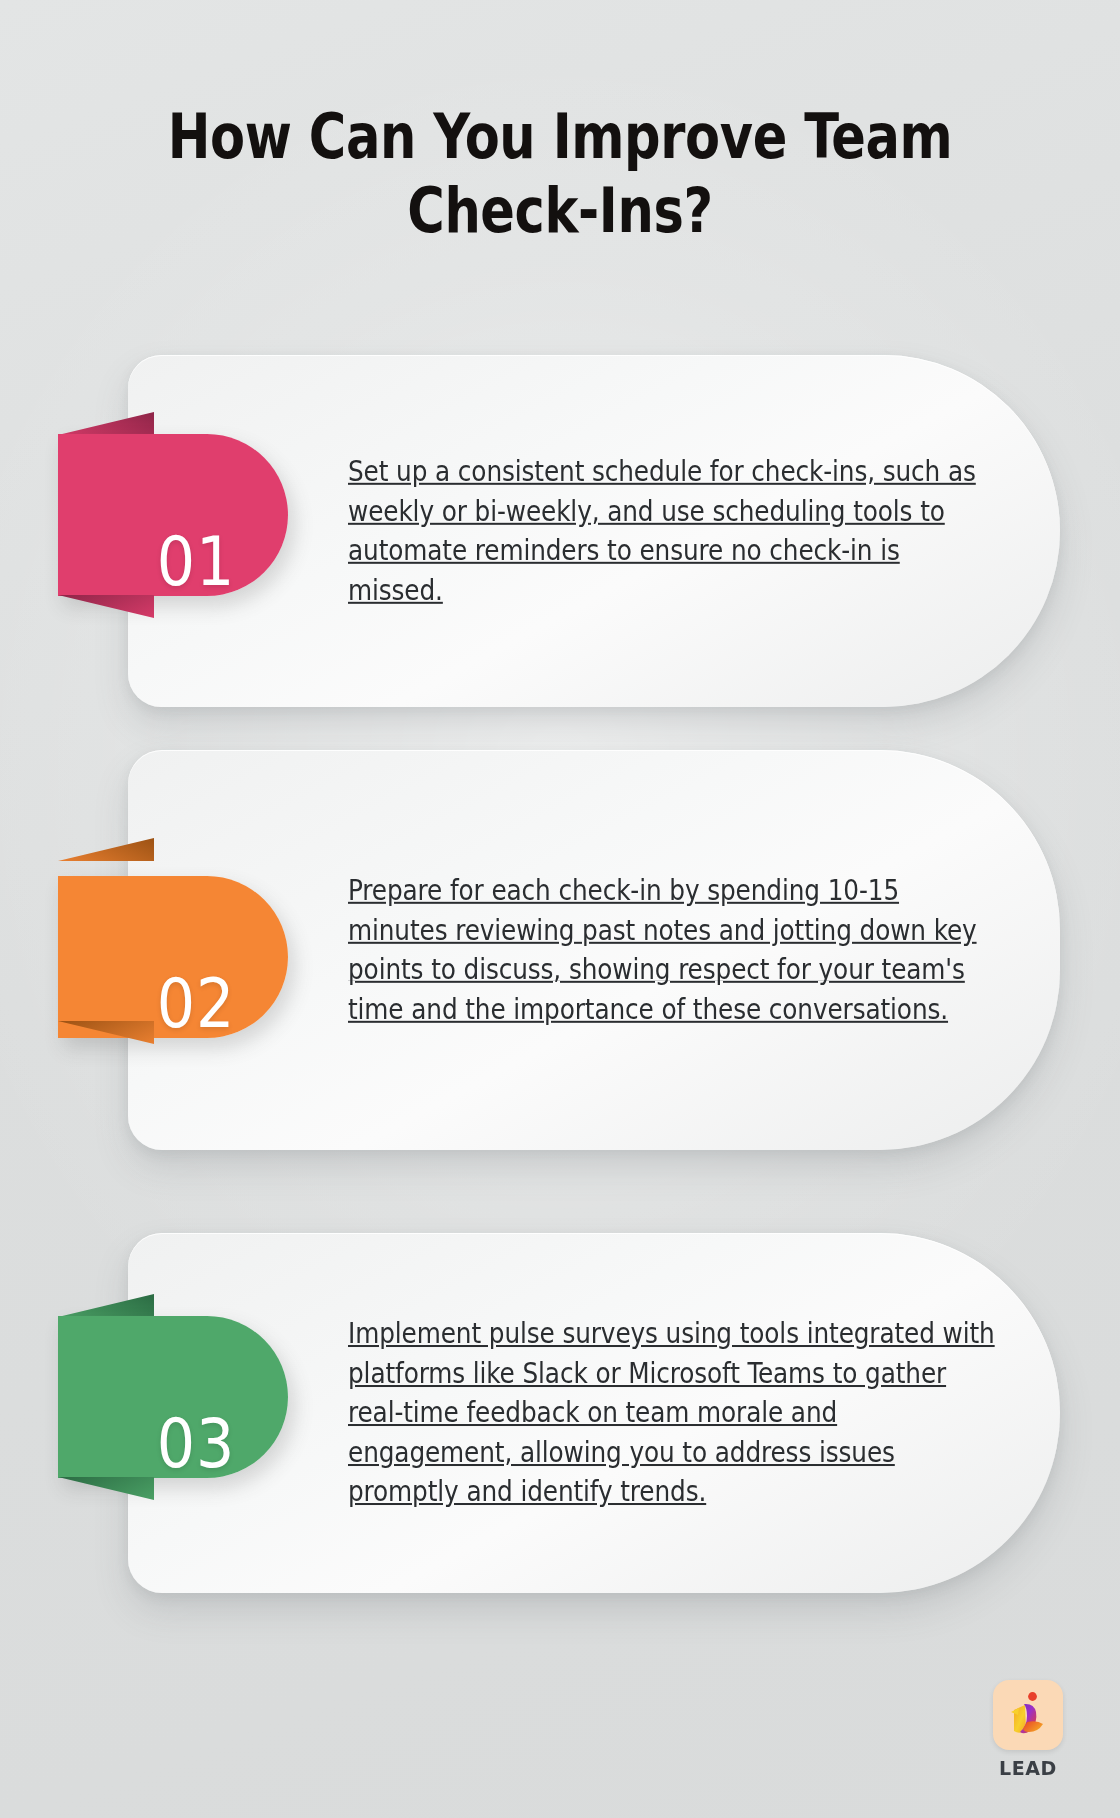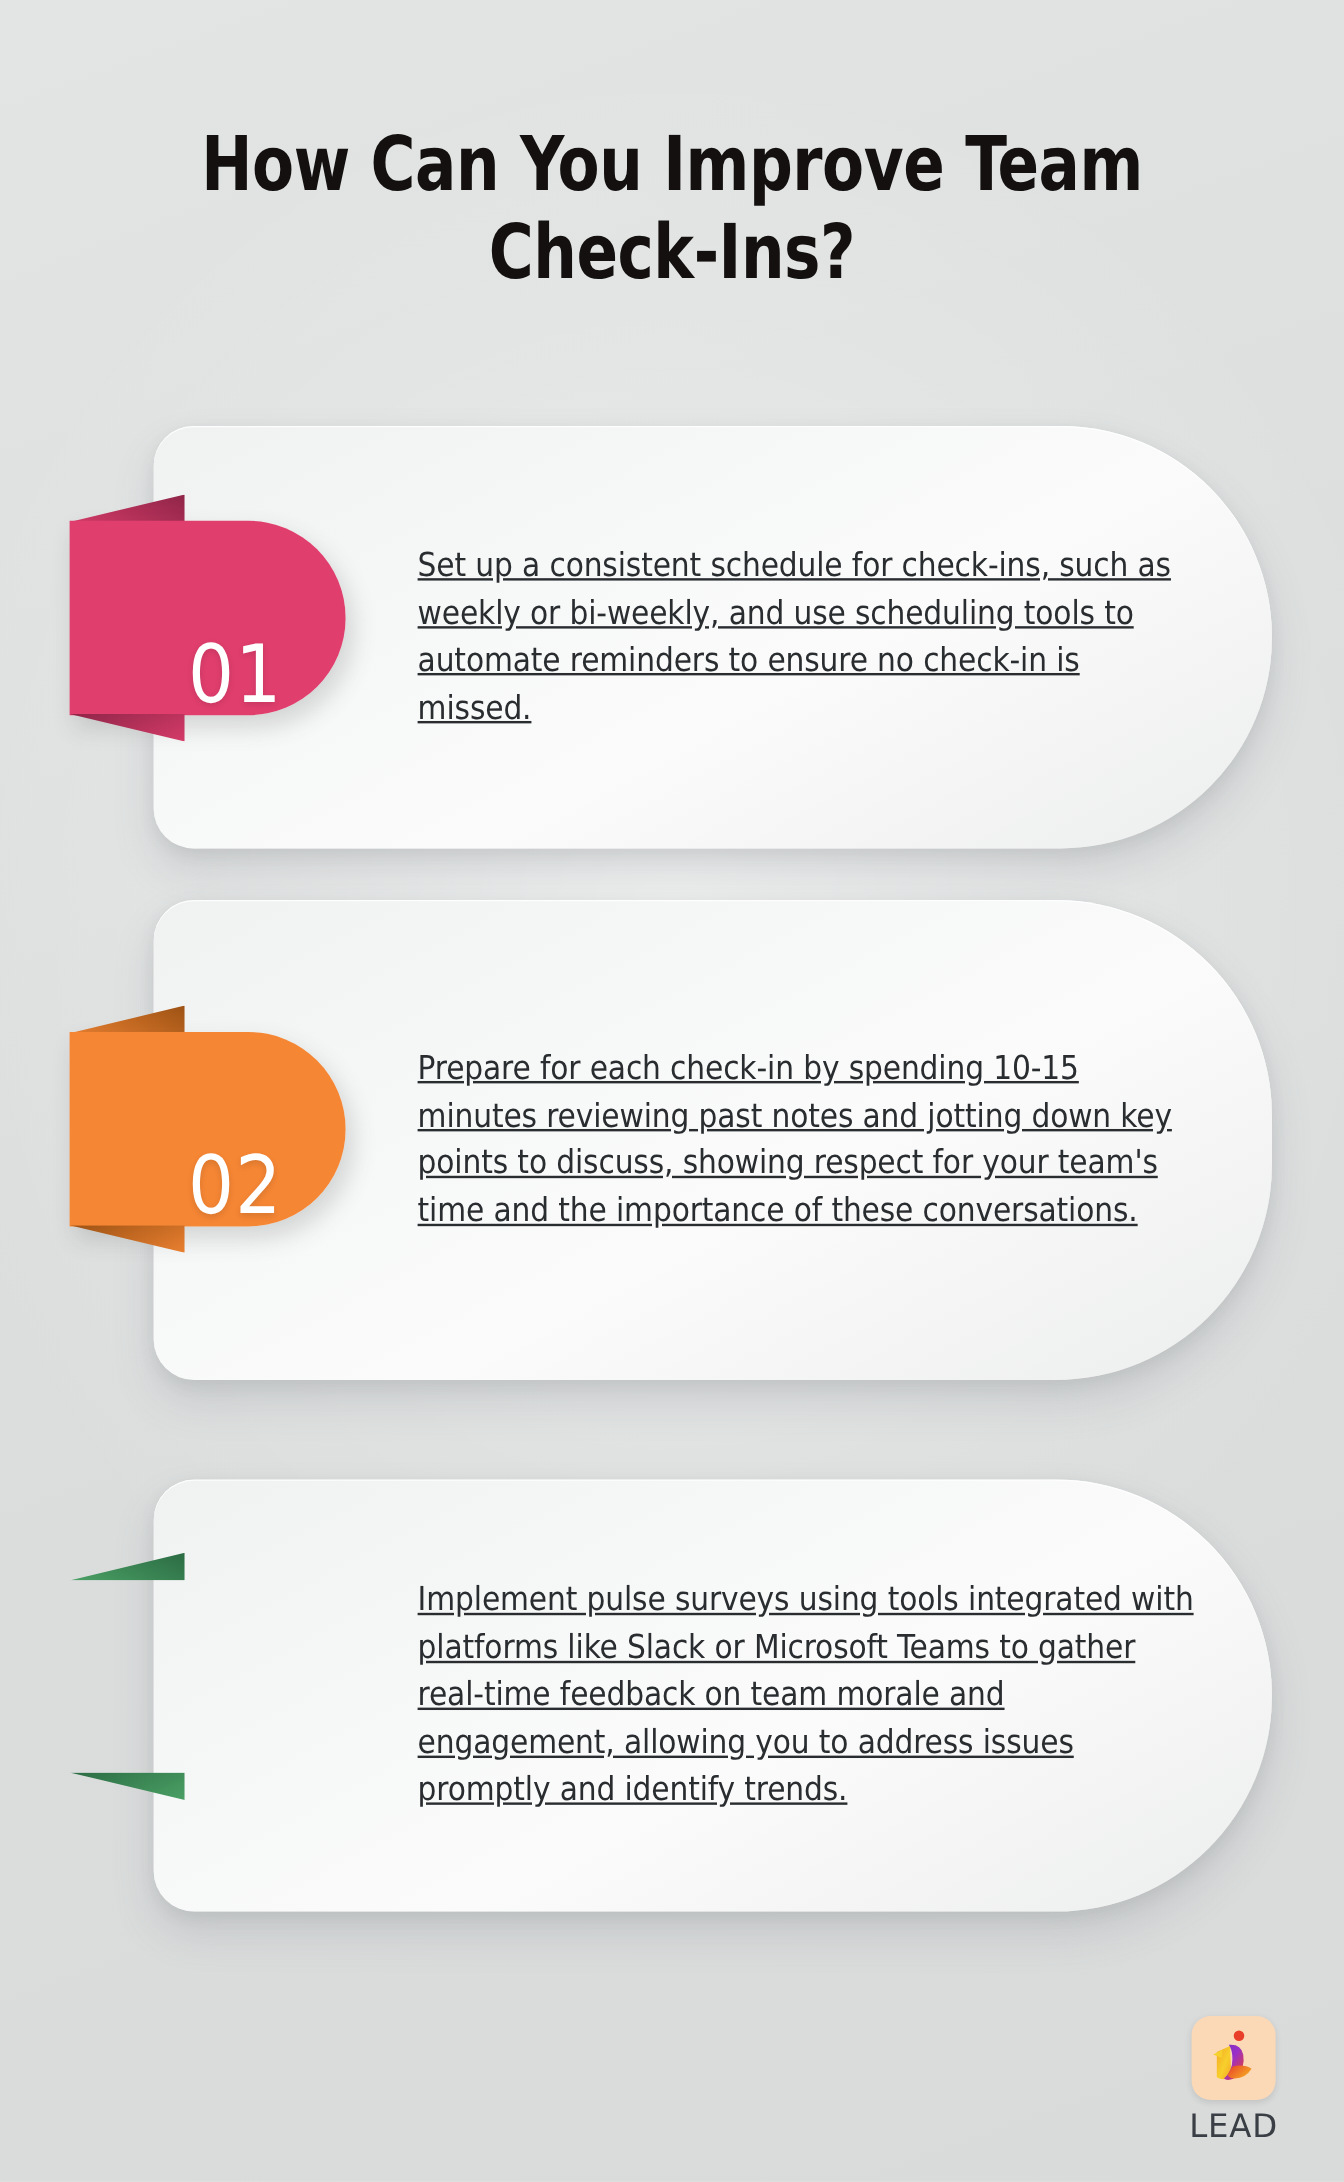--- a/index.html
+++ b/index.html
@@ -142,22 +142,22 @@
     border-radius: 16px;
     background: #fbd9b6;
     display: flex;
     align-items: center;
     justify-content: center;
     box-shadow: 0 2px 5px rgba(0,0,0,0.10);
   }
   .logo-text {
     margin-top: 7px;
     font-family: "DejaVu Sans", "Liberation Sans", sans-serif;
-    font-weight: 400;
-    font-size: 27px;
+    font-weight: 700;
+    font-size: 19px;
     letter-spacing: 0.6px;
     color: #3a3f45;
   }
 </style>
 </head>
 <body style="background: rgb(223, 225, 225);">
 
 <div class="bg-vignette"></div>
 
 <div class="poster">
@@ -178,32 +178,35 @@
     </div>
     <div class="fold fold-bottom" style="clip-path: polygon(0px 0px, 100% 0px, 100% 100%); background: linear-gradient(155deg, rgb(142, 37, 72) 0%, rgb(224, 62, 109) 115%);"></div>
   </div>
 
   <div class="card card-2">
     <p class="card-text">Prepare for each check-in by spending 10-15 minutes reviewing past notes and jotting down key points to discuss, showing respect for your team's time and the importance of these conversations.</p>
   </div>
 
   <div class="badge-wrap badge-2">
     <div class="fold fold-top" style="clip-path: polygon(0px 100%, 100% 0px, 100% 100%); background: linear-gradient(205deg, rgb(156, 82, 20) 0%, rgb(245, 134, 52) 115%);"></div>
-    <div class="badge-body" style="background: linear-gradient(145deg, rgb(245, 134, 52) 0%, rgb(245, 134, 52) 62%, rgb(245, 134, 52) 100%);">
+    <div class="badge-body" style="background: linear-gradient(145deg, rgb(245, 134, 52) 0%, rgb(245, 134, 52) 62%, rgb(245, 134, 52) 100%); margin-top: 16px;">
       <span class="badge-num">02</span>
     </div>
     <div class="fold fold-bottom" style="clip-path: polygon(0px 0px, 100% 0px, 100% 100%); background: linear-gradient(155deg, rgb(156, 82, 20) 0%, rgb(245, 134, 52) 115%);"></div>
   </div>
 
   <div class="card card-3">
     <p class="card-text">Implement pulse surveys using tools integrated with platforms like Slack or Microsoft Teams to gather real-time feedback on team morale and engagement, allowing you to address issues promptly and identify trends.</p>
   </div>
 
   <div class="badge-wrap badge-3">
     <div class="fold fold-top" style="clip-path: polygon(0px 100%, 100% 0px, 100% 100%); background: linear-gradient(205deg, rgb(43, 107, 67) 0%, rgb(79, 168, 106) 115%);"></div>
+    <div class="badge-body" style="background: linear-gradient(145deg, rgb(79, 168, 106) 0%, rgb(79, 168, 106) 62%, rgb(79, 168, 106) 100%);">
+      <span class="badge-num">03</span>
+    </div>
     <div class="fold fold-bottom" style="clip-path: polygon(0px 0px, 100% 0px, 100% 100%); background: linear-gradient(155deg, rgb(43, 107, 67) 0%, rgb(79, 168, 106) 115%);"></div>
   </div>
 
   <div class="logo">
     <div class="logo-mark" style="background: rgb(251, 217, 182);">
       <svg width="46" height="50" viewBox="0 0 46 50">
         <defs>
           <linearGradient id="gA" x1="0" y1="0" x2="1" y2="1">
             <stop offset="0%" stop-color="#f5a623"></stop>
             <stop offset="55%" stop-color="#f7d02c"></stop>

